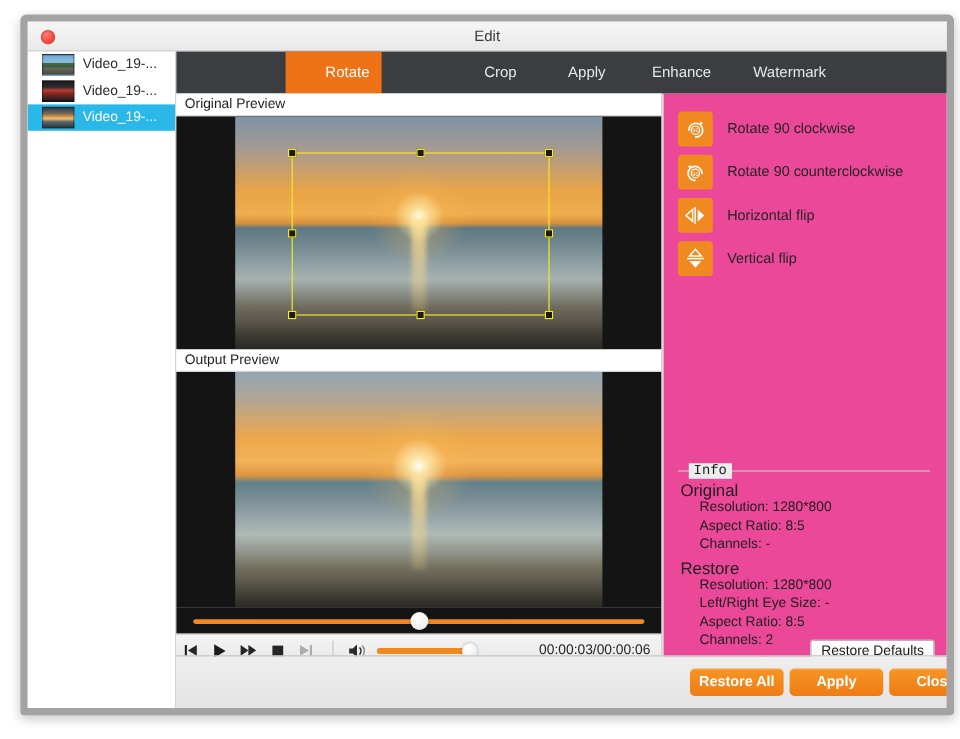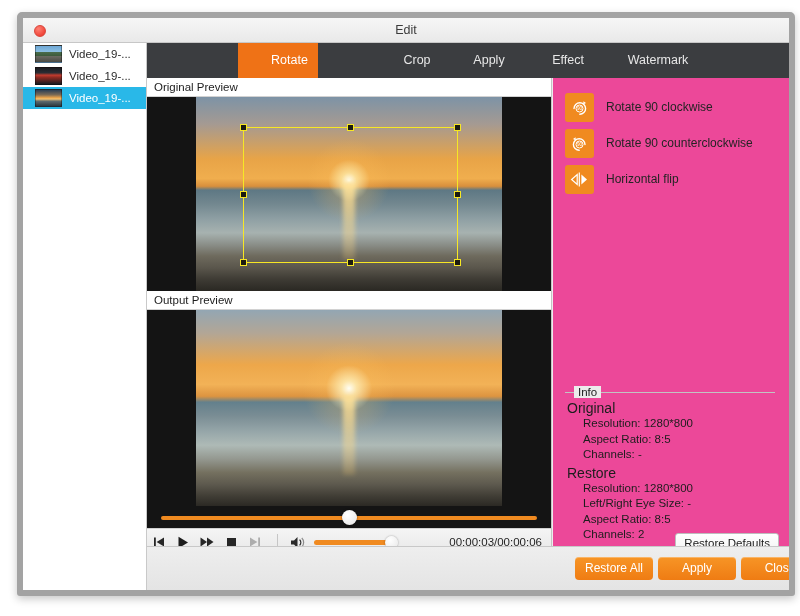--- a/index.html
+++ b/index.html
@@ -290,21 +290,21 @@
   }
   .rot-label {
     margin-left: 12px;
     font-size: 12px; color: #242424;
   }
   .info-box {
     position: absolute; left: 12px; top: 308px;
     width: 210px;
   }
   .info-legend-wrap {
-    position: relative; height: 12px;
+    position: relative; height: 12px; font-family: Liberation Mono, monospace;
   }
   .info-rule {
     position: absolute; left: 0; right: 0; top: 6px;
     border-top: 1px solid #c3c3c3;
   }
   .info-legend {
     position: absolute; left: 9px; top: 0;
     background: #ececec;
     padding: 0 4px;
     font-size: 11.5px; color: #1d1d1d;
@@ -321,20 +321,21 @@
     margin-left: 48px;
   }
 
   
   .bottombar {
     position: absolute; left: 124px; bottom: 0;
     width: 642px; height: 44px;
     background: linear-gradient(to bottom, #eeeeee, #e4e4e4);
     border-top: 1px solid #c8c8c8;
     box-sizing: border-box;
+    font-weight: bold;
   }
   .obtn {
     position: absolute; top: 10px;
     height: 23px; line-height: 23px;
     border-radius: 4px;
     background: linear-gradient(to bottom, #f79526, #ef7c13);
     color: #ffffff;
     font-size: 12px;
     text-align: center;
     box-shadow: inset 0 1px 0 rgba(255,255,255,0.3);
@@ -371,21 +372,21 @@
         </div>
       </div>
 
       <div class="main">
 
         <div class="tabbar">
           <div class="tab active tab-rotate">Rotate</div>
           <div class="tab tab-3d">3D</div>
           <div class="tab tab-crop">Crop</div>
           <div class="tab tab-effect">Apply</div>
-          <div class="tab tab-enhance">Effect</div>
+          <div class="tab tab-enhance">Enhance</div>
           <div class="tab tab-watermark">Watermark</div>
         </div>
 
         <div class="editor">
 
           <div class="preview-col">
 
             <div class="panel-header">Original Preview</div>
             <div class="stage stage-original">
               <div class="video"></div>
@@ -486,20 +487,30 @@
                 <div class="rot-icon">
                   <svg width="19" height="17" viewBox="0 0 19 17">
                     <rect x="8.7" y="1.5" width="1.2" height="14" fill="#ffffff"></rect>
                     <path d="M7.2 3.5 L7.2 13.5 L1.6 8.5 Z" fill="none" stroke="#ffffff" stroke-width="1.2"></path>
                     <path d="M11.4 3.5 L11.4 13.5 L17 8.5 Z" fill="#ffffff"></path>
                   </svg>
                 </div>
                 <div class="rot-label">Horizontal flip</div>
               </div>
 
+              <div class="rot-row">
+                <div class="rot-icon">
+                  <svg width="17" height="19" viewBox="0 0 17 19">
+                    <rect x="1.5" y="8.9" width="14" height="1.2" fill="#ffffff"></rect>
+                    <path d="M3.5 7.4 L13.5 7.4 L8.5 1.8 Z" fill="none" stroke="#ffffff" stroke-width="1.2"></path>
+                    <path d="M3.5 11.6 L13.5 11.6 L8.5 17.2 Z" fill="#ffffff"></path>
+                  </svg>
+                </div>
+                <div class="rot-label">Vertical flip</div>
+              </div>
             </div>
 
             <div class="info-box">
               <div class="info-legend-wrap">
                 <div class="info-rule"></div>
                 <div class="info-legend">Info</div>
               </div>
               <div class="info-group">Original</div>
               <div class="info-line">Resolution: 1280*800</div>
               <div class="info-line">Aspect Ratio: 8:5</div>

